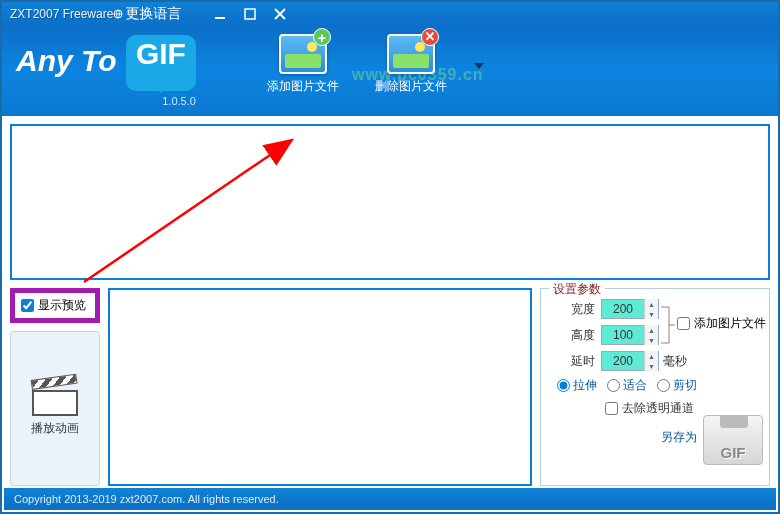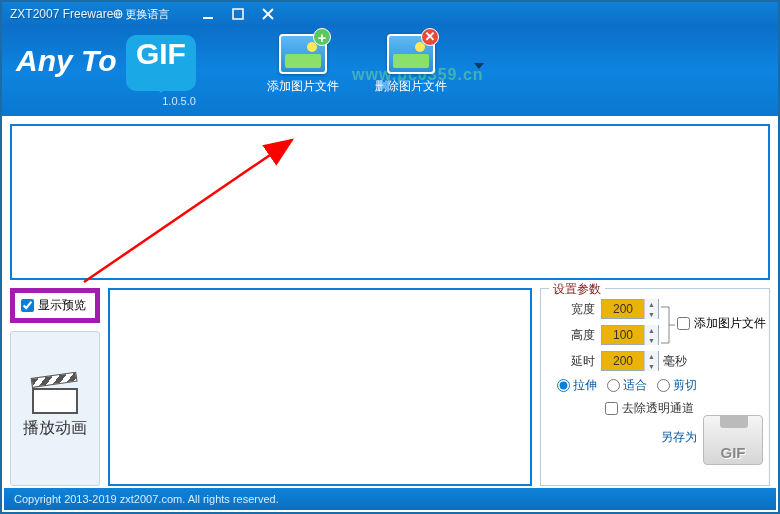--- a/index.html
+++ b/index.html
@@ -4,21 +4,21 @@
 <style>
 * { box-sizing: border-box; margin: 0; padding: 0; }
 body { font-family: "Microsoft YaHei", SimSun, sans-serif; font-size: 12px; background: #fff; }
 
 .window { width: 780px; height: 514px; border: 2px solid #1a6ca8; background: #fff; position: relative; margin: 0; }
 
 
 .titlebar { height: 24px; background: linear-gradient(to bottom, #1080d8, #0b6fc8); display: flex; align-items: center; justify-content: flex-start; padding-left: 8px; }
 .titlebar-left { color: #e8f4ff; text-shadow: 1px 1px 1px rgba(0,0,0,.3); font-size: 12px; }
 .titlebar-right { display: flex; align-items: center; height: 100%; }
-.lang-switch { color: #fff; font-size: 11px; display: flex; align-items: center; margin-right: 24px; cursor: pointer; }
+.lang-switch { color: #fff; font-size: 14px; display: flex; align-items: center; margin-right: 24px; cursor: pointer; }
 .lang-switch svg { margin-right: 2px; }
 .winbtn { width: 30px; height: 24px; display: flex; align-items: center; justify-content: center; cursor: pointer; color: #fff; }
 
 
 .header { height: 90px; background: linear-gradient(to bottom, #0b6fc8, #0d84e0 50%, #0a78d0); position: relative; display: flex; align-items: center; padding-left: 14px; }
 .brand { color: #fff; text-align: right; }
 .brand .any { font-size: 30px; font-weight: bold; font-style: italic; font-family: "Arial Black", sans-serif; margin-right: 4px; vertical-align: middle; }
 .brand .gif-badge { display: inline-block; background: #1aa8e6; border-radius: 10px; padding: 2px 10px 20px 10px; position: relative; margin-left:2px; }
 .brand .gif-badge::after { content:""; position:absolute; bottom:-10px; left:50%; transform:translateX(-50%); border:8px solid transparent; border-top-color:#1aa8e6; }
 .brand .gif-badge span { font-size: 30px; font-weight: bold; font-family: "Arial Black", sans-serif; color:#fff; }
@@ -31,30 +31,30 @@
 .dd-caret { margin-top:24px; color:#fff; cursor:pointer; }
 
 
 .main { padding: 8px; position: relative; height: calc(514px - 24px - 90px - 26px - 4px); }
 .listbox { border:2px solid #0a7fda; background:#fff; height:156px; margin-bottom:8px; }
 
 .row2 { display:flex; gap:8px; height:198px; }
 .preview-col { width:90px; display:flex; flex-direction:column; gap:8px;}
 .preview-toggle { border:5px solid #a21caf; background:#fff; padding:4px 6px; display:flex; align-items:center; gap:4px; font-size:12px; }
 .preview-toggle input { accent-color:#0a7fda; }
-.play-btn { flex:1; border:1px solid #c2d6e4; background:#eaf3fa; border-radius:3px; display:flex; flex-direction:column; align-items:center; justify-content:center; gap:4px; cursor:pointer; font-size:16px; color:#333; }
+.play-btn { flex:1; border:1px solid #c2d6e4; background:#eaf3fa; border-radius:3px; display:flex; flex-direction:column; align-items:center; justify-content:center; gap:4px; cursor:pointer; font-size:12px; color:#333; }
 
 .preview-area { flex:1; border:2px solid #0a7fda; background:#fff; }
 
 .params { width:230px; }
 .fieldset { border:1px solid #b8cede; padding:10px 8px 4px 8px; height:100%; position:relative; background:#fff; }
 .fieldset .legend { position:absolute; top:-8px; left:8px; background:#fff; padding:0 4px; color:#7f1d1d; font-size:12px;}
 .prow { display:flex; align-items:center; justify-content:flex-start; margin-bottom:6px; font-size:12px; color:#333; }
 .prow .lbl { width:46px; text-align:right; margin-right:6px; }
-.spin { display:flex; align-items:center; border:1px solid #9ab; background:#eab308; height:20px; width:58px; position:relative; }
+.spin { display:flex; align-items:center; border:1px solid #9ab; background:#5eead4; height:20px; width:58px; position:relative; }
 .spin .val { flex:1; text-align:center; font-size:12px; }
 .spin .arrs { width:14px; display:flex; flex-direction:column; border-left:1px solid #ccc;}
 .spin .arrs div { height:10px; display:flex;align-items:center;justify-content:center; cursor:pointer; font-size:7px; color:#666; background:#f1f5f9;}
 .prow .unit { margin-left:4px; }
 .bracket { position:absolute; left:120px; top:14px; width:14px; height:44px; pointer-events:none; }
 .lockrow { position:absolute; left:136px; top:26px; display:flex; align-items:center; gap:4px; font-size:12px; }
 .radios { display:flex; gap:10px; margin:6px 0 6px 8px; font-size:12px; color:#0a5aa0;}
 .radios label { display:flex; align-items:center; gap:3px; }
 .radios input { accent-color:#0a7fda; }
 .checkrow { display:flex; align-items:center; gap:4px; margin-left:8px; font-size:12px; color:#333;padding-left:48px;}

